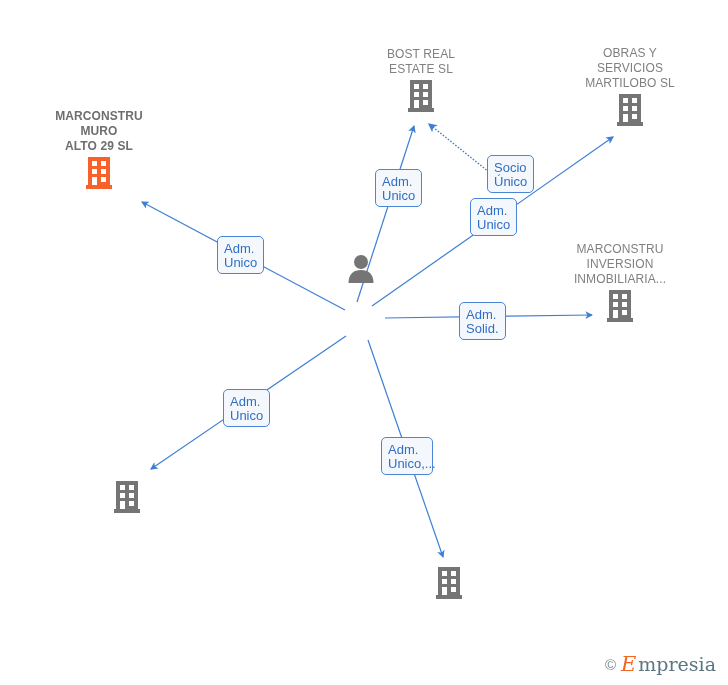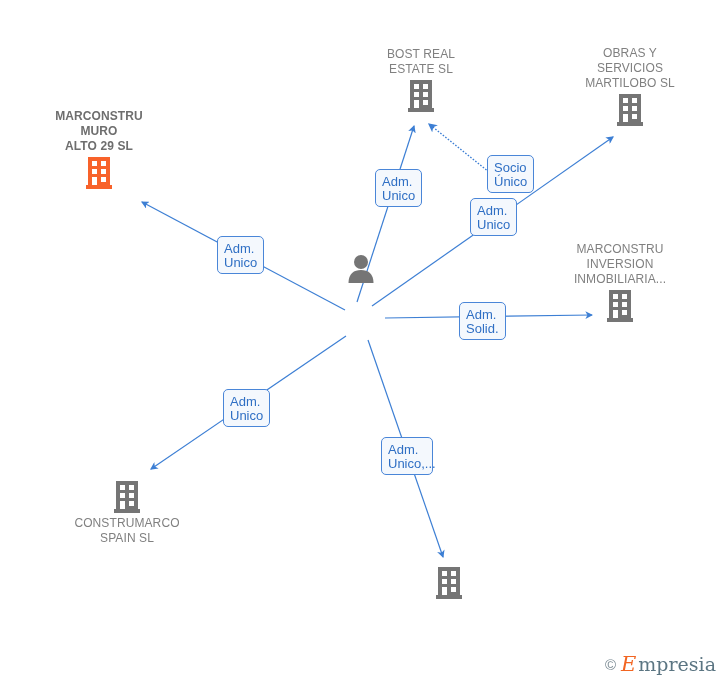--- a/index.html
+++ b/index.html
@@ -187,22 +187,20 @@
     <svg class="node-icon" width="26" height="33" viewBox="0 0 26 33">
       <rect x="2" y="1" width="22" height="28" fill="#757575"></rect>
       <rect x="0" y="29" width="26" height="4" fill="#757575"></rect>
       <rect x="6" y="5" width="5" height="5" fill="#ffffff"></rect>
       <rect x="15" y="5" width="5" height="5" fill="#ffffff"></rect>
       <rect x="6" y="13" width="5" height="5" fill="#ffffff"></rect>
       <rect x="15" y="13" width="5" height="5" fill="#ffffff"></rect>
       <rect x="15" y="21" width="5" height="5" fill="#ffffff"></rect>
       <rect x="6" y="21" width="5" height="8" fill="#ffffff"></rect>
     </svg>
-    <div class="node-label">CONSTRUMARCO
-SPAIN SL</div>
   </div>
 
   <div class="node label-below" style="left:449px; top:564px;">
     <svg class="node-icon" width="26" height="33" viewBox="0 0 26 33">
       <rect x="2" y="1" width="22" height="28" fill="#757575"></rect>
       <rect x="0" y="29" width="26" height="4" fill="#757575"></rect>
       <rect x="6" y="5" width="5" height="5" fill="#ffffff"></rect>
       <rect x="15" y="5" width="5" height="5" fill="#ffffff"></rect>
       <rect x="6" y="13" width="5" height="5" fill="#ffffff"></rect>
       <rect x="15" y="13" width="5" height="5" fill="#ffffff"></rect>

